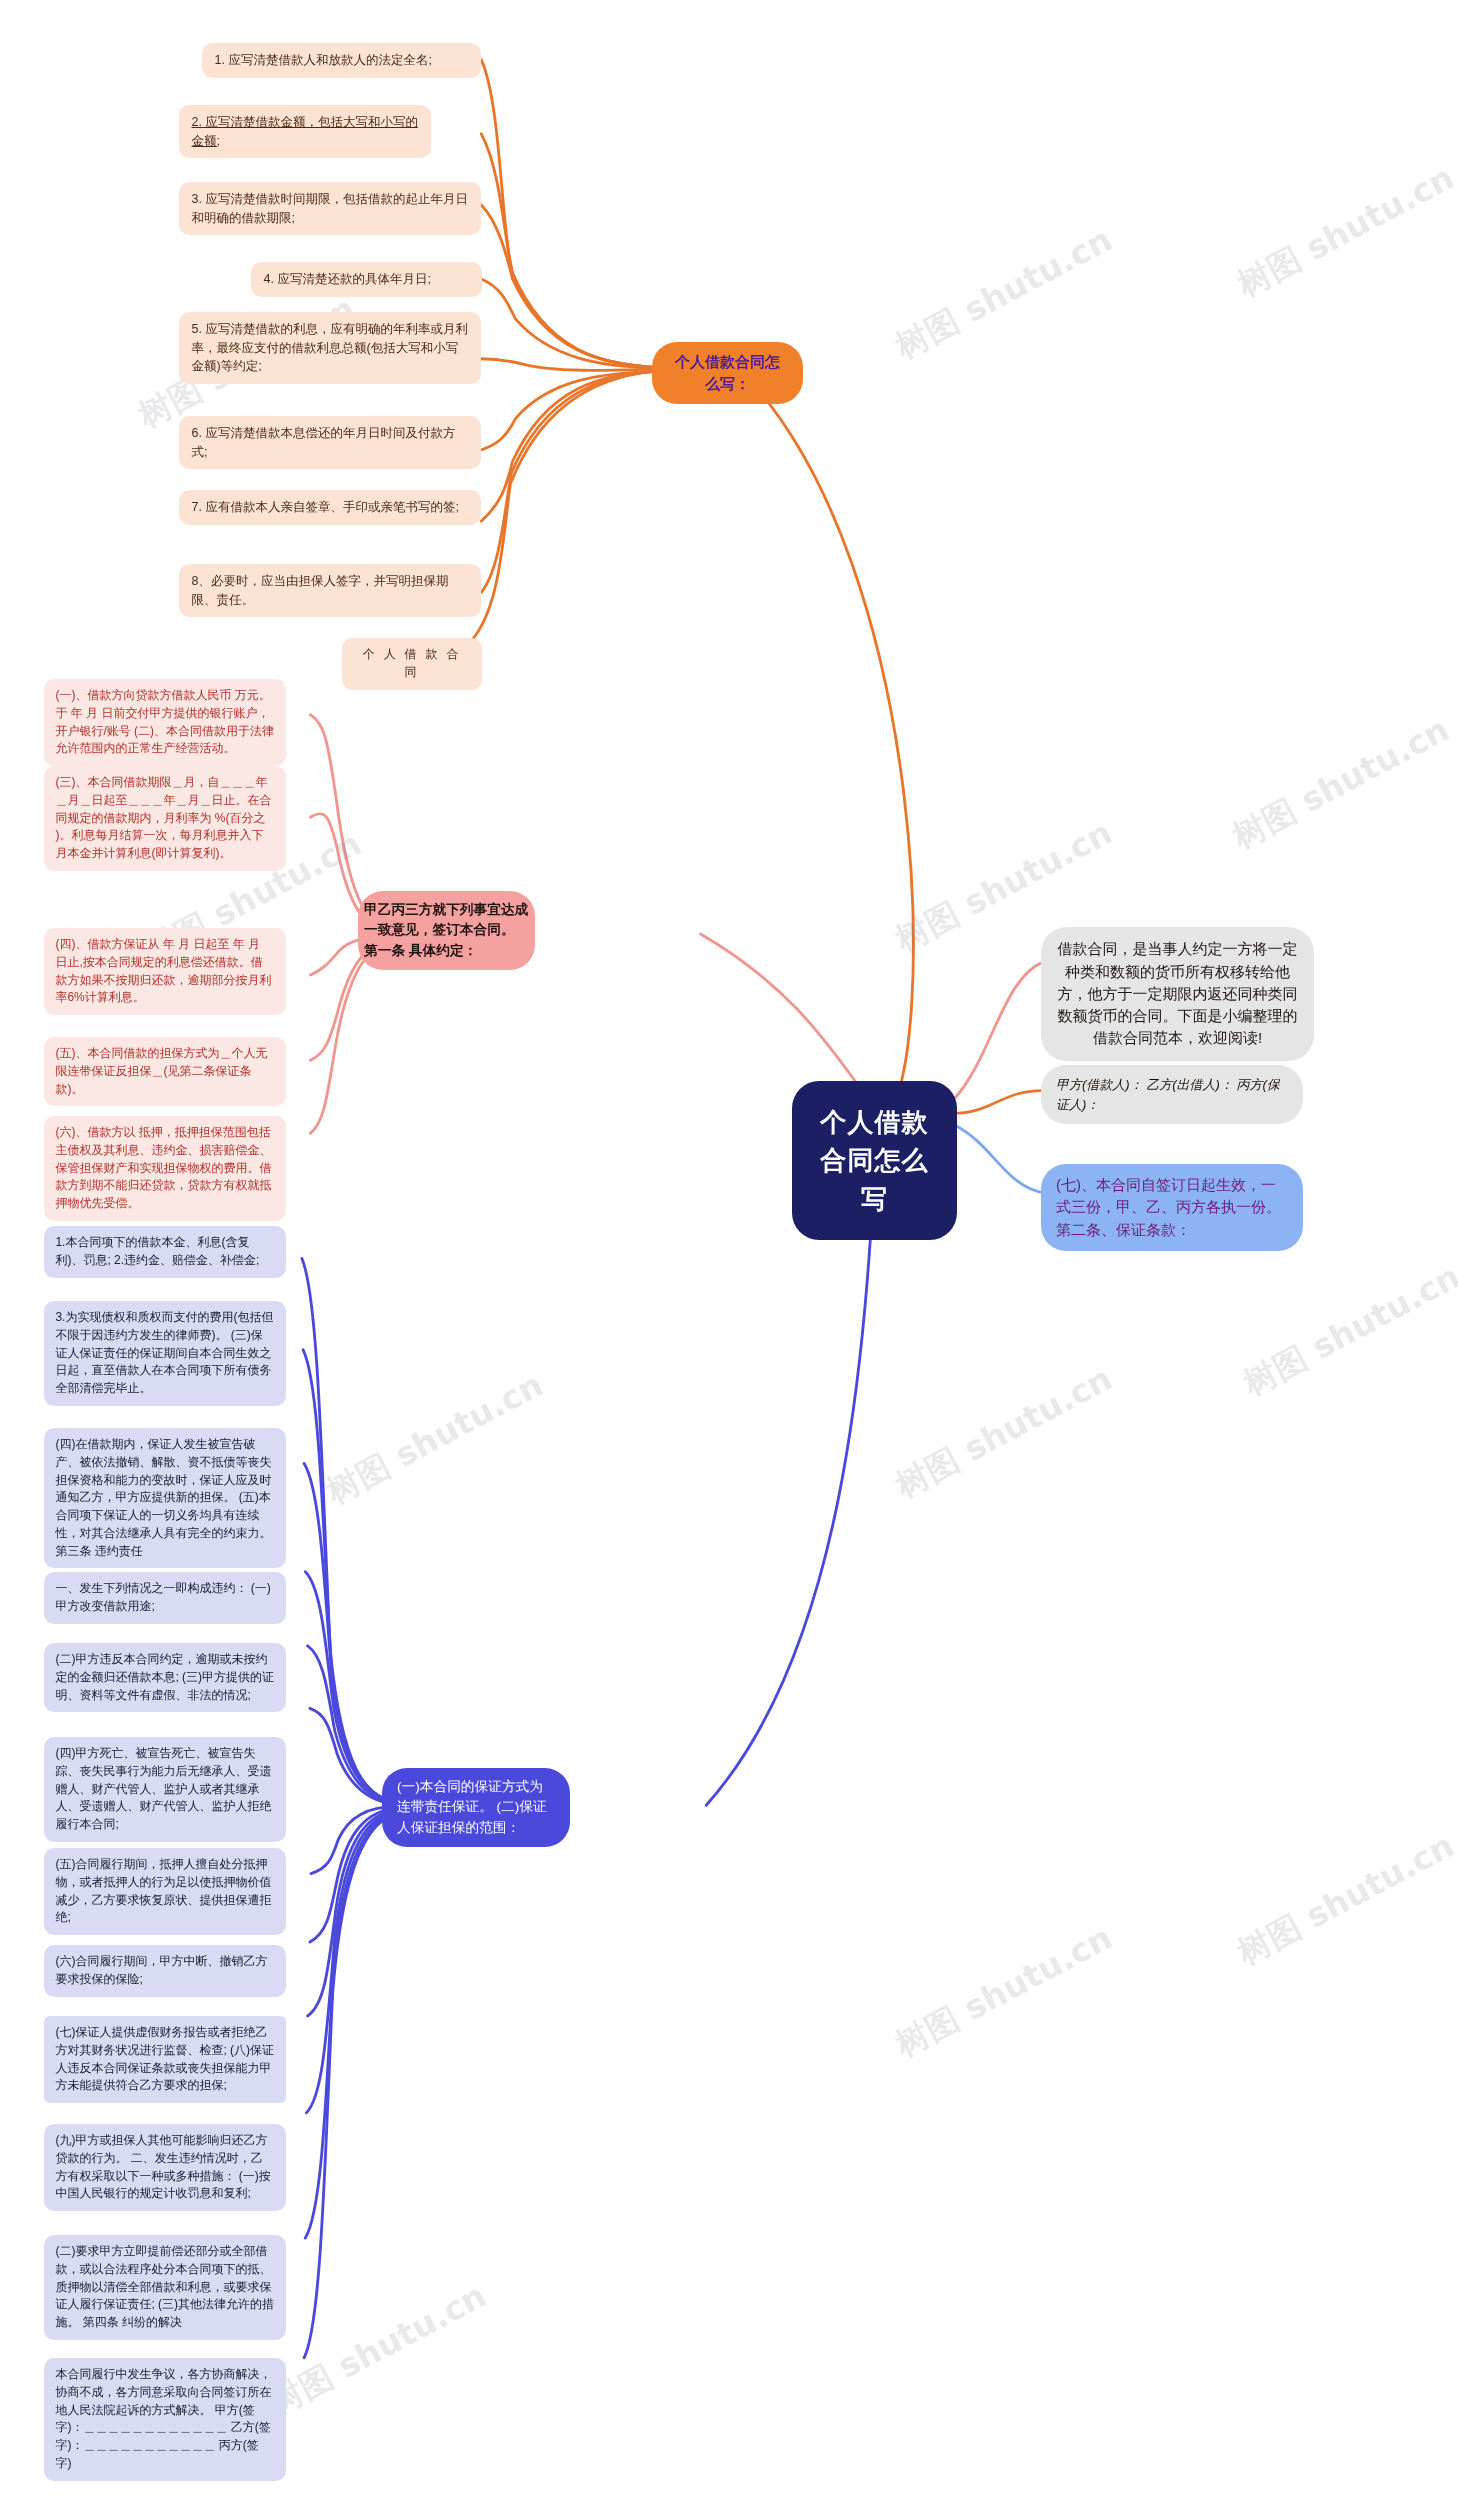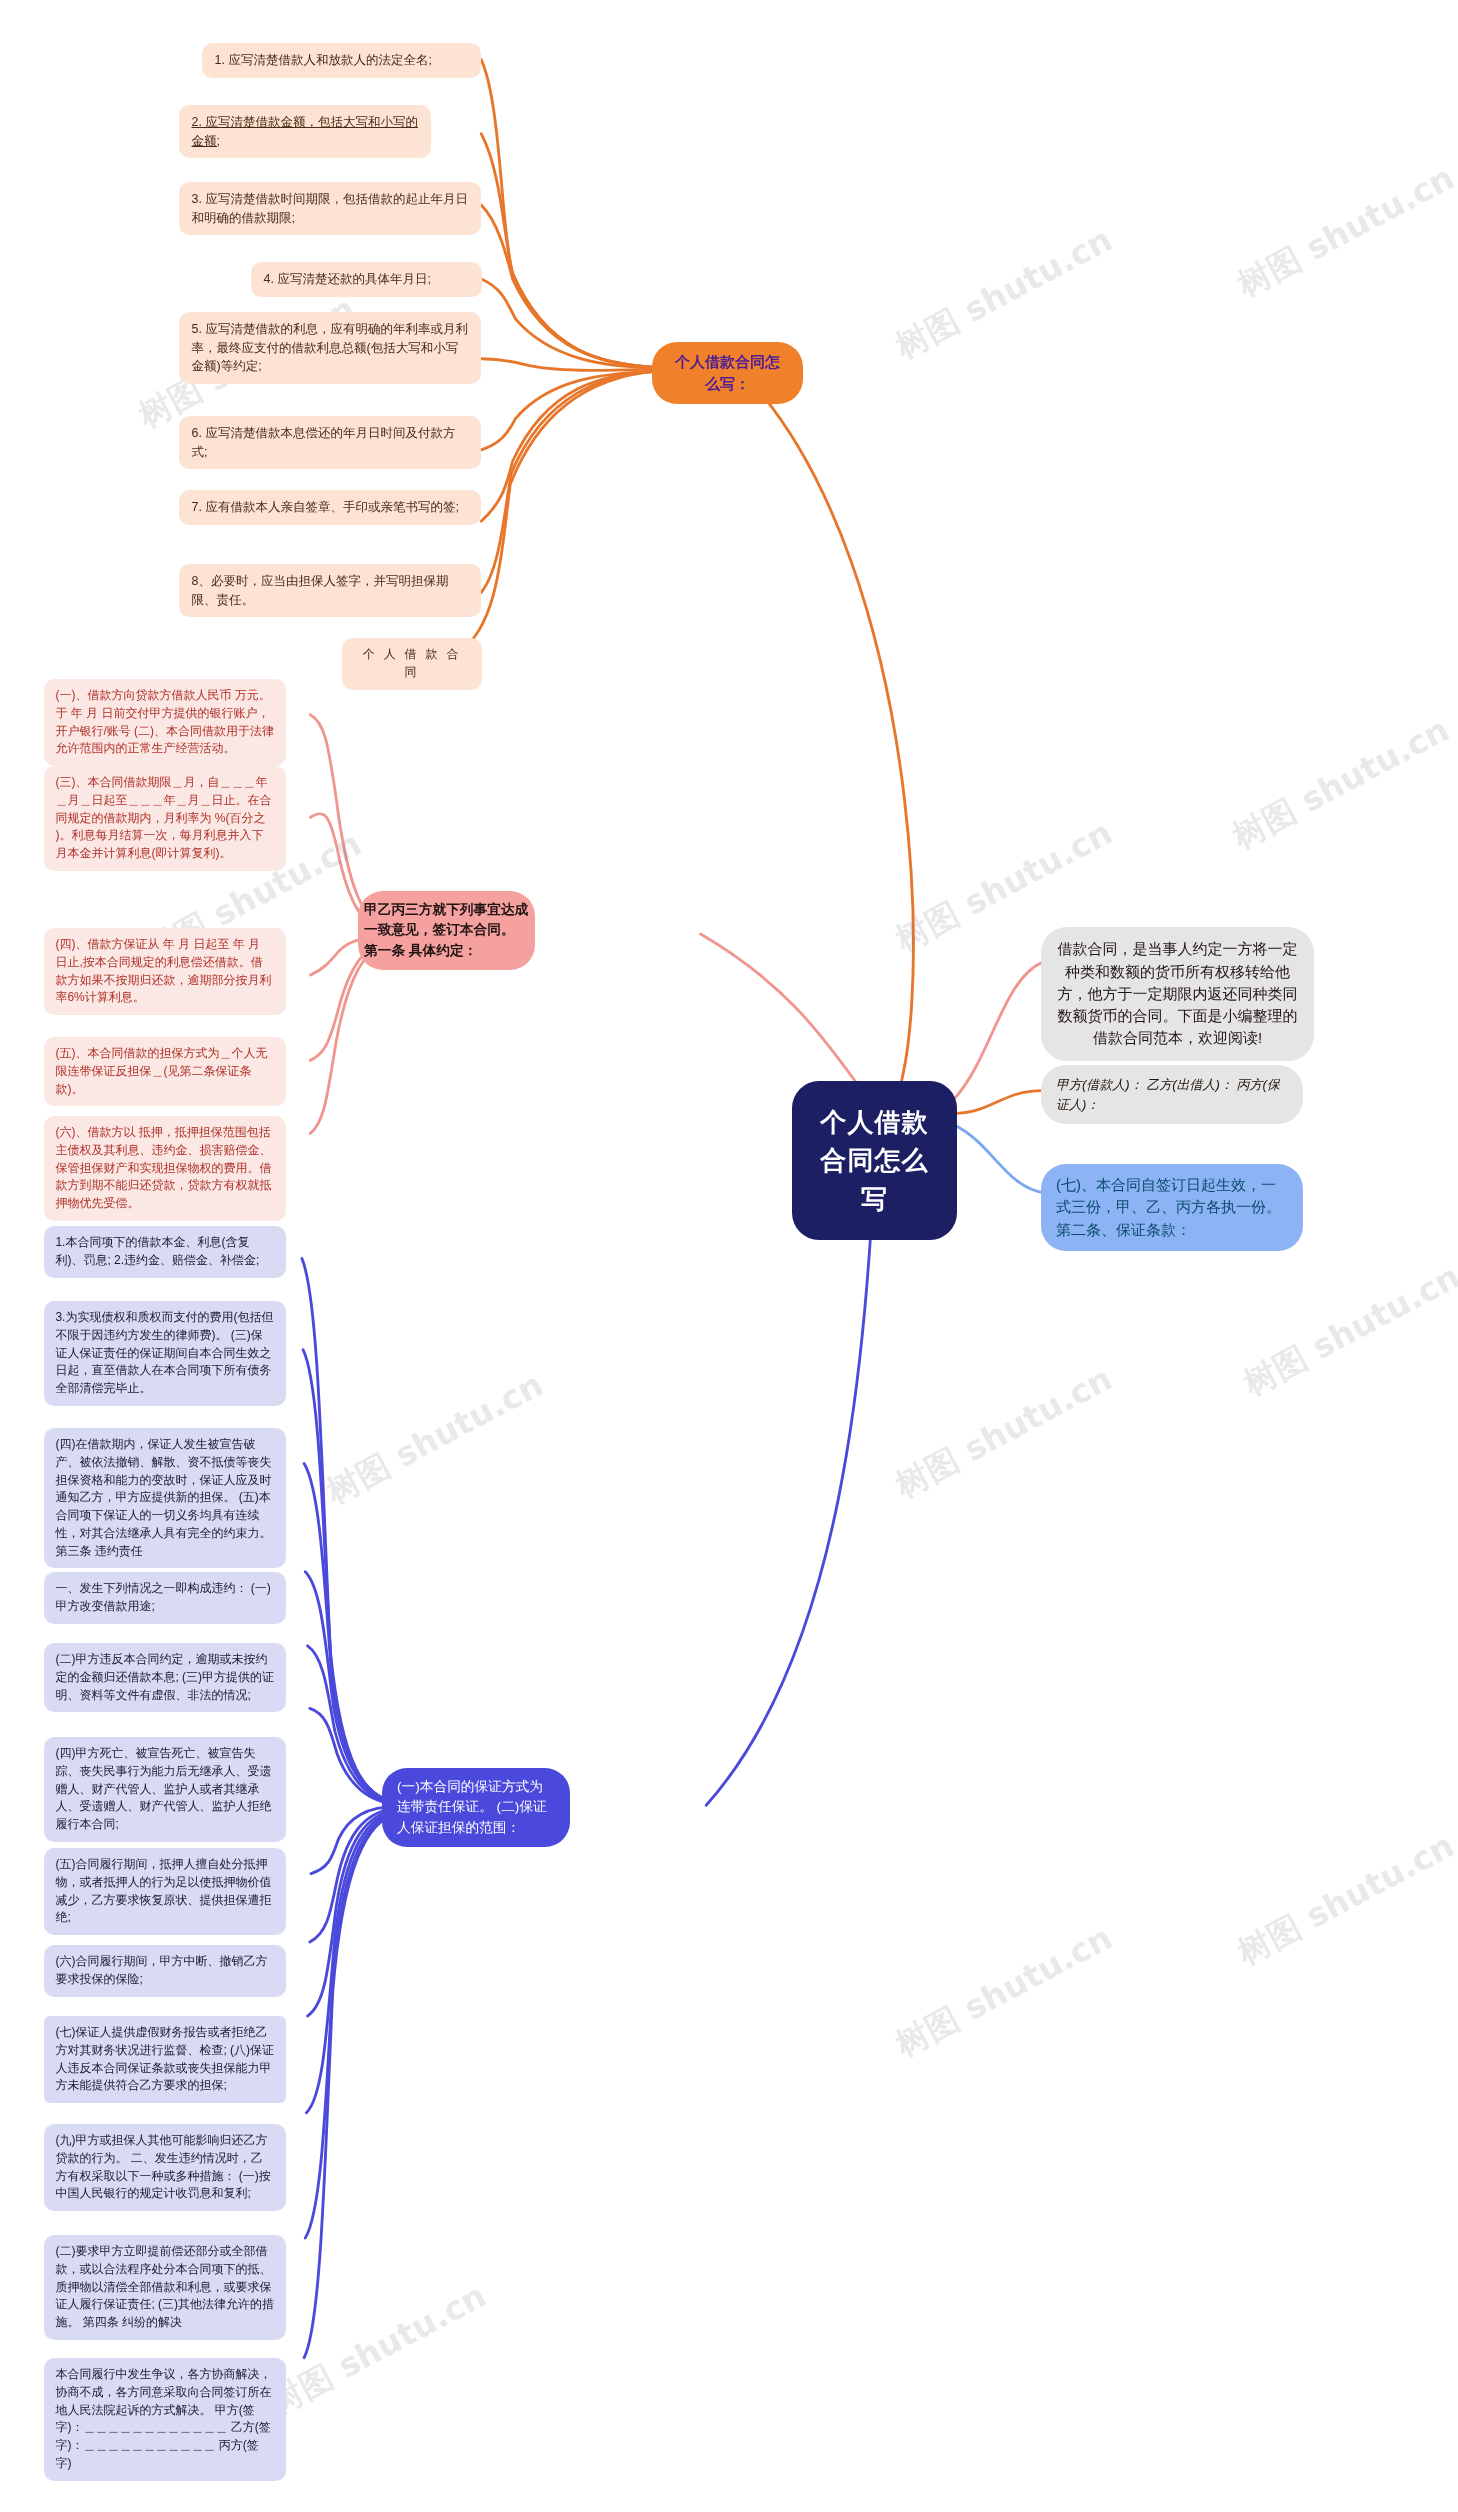--- a/index.html
+++ b/index.html
@@ -66,21 +66,21 @@
     font-size:15px; padding:11.4px 15px;
     border-radius:26px; text-align:center;
   }
   .leaf-orange-solid {
     background:#e5e5e5; color:#1d1208;
     font-size:13px; padding:10.3px 15px;
     border-radius:25px;
     font-style:italic;
   }
   .leaf-blue-solid {
-    background:#8cb4f5; color:#0c4a6e;
+    background:#8cb4f5; color:#701a75;
     font-size:15px; padding:10.3px 15px;
     border-radius:25px;
   }
   .leaf-periwinkle {
     background:#d9daf4; color:#1a1a2e;
     font-size:12px; padding:8px 11.4px;
     border-radius:10.3px;
   }
 
   

